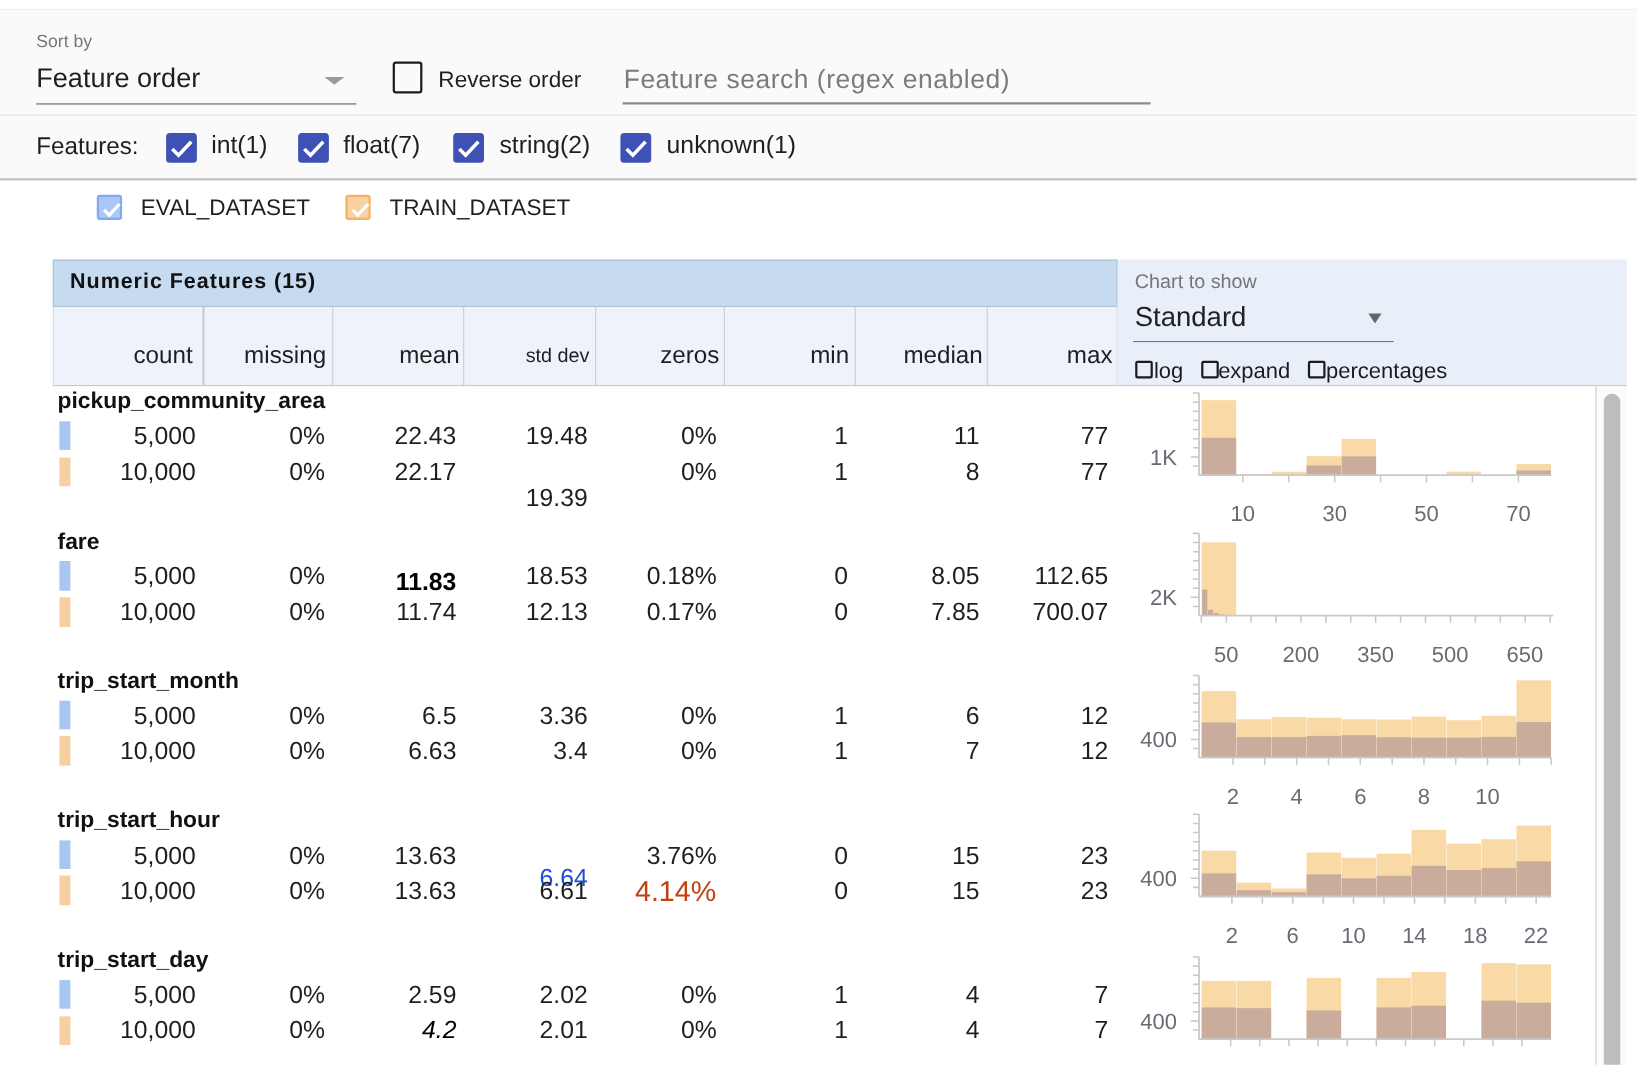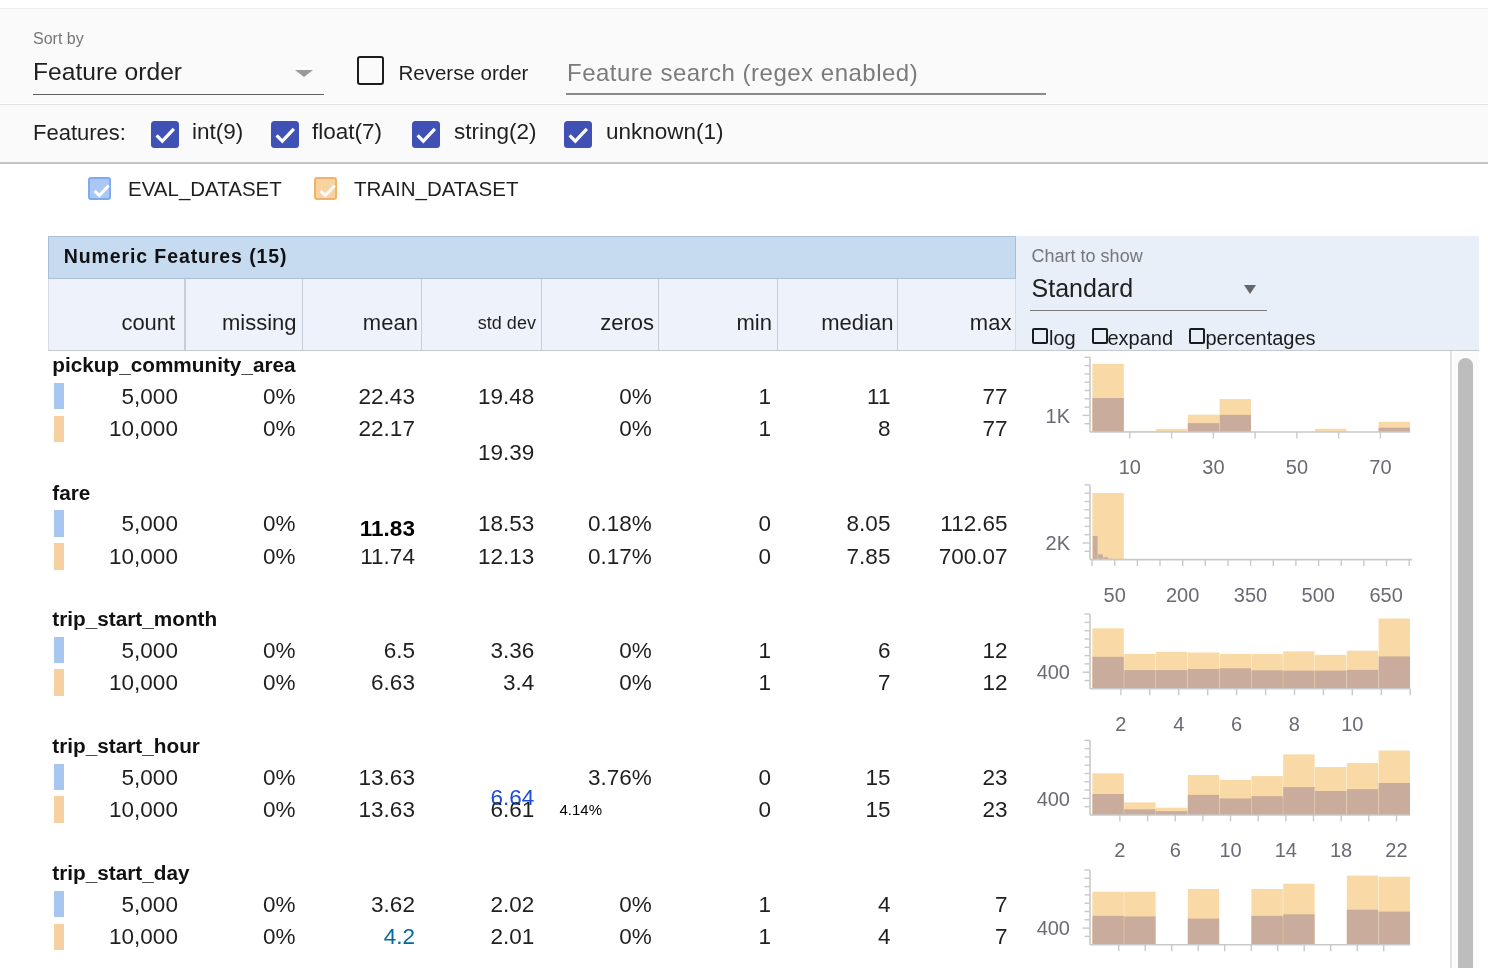--- a/index.html
+++ b/index.html
@@ -14,21 +14,21 @@
 <div style="position:absolute;left:398.5px;top:63.4px;font-size:20.5px;line-height:20.5px;color:#1f1f1f;font-weight:400;white-space:nowrap;">Reverse order</div>
 <div style="position:absolute;left:567px;top:60.7px;font-size:24px;line-height:24px;color:#7b7b7b;font-weight:400;white-space:nowrap;letter-spacing:0.5px;">Feature search (regex enabled)</div>
 <div style="position:absolute;left:566px;top:93.2px;width:480px;height:1.5px;background:#8a8a8a;"></div>
 <div style="position:absolute;left:0px;top:103.5px;width:1488px;height:60px;background:#fafafa;border-top:1px solid #e2e2e2;border-bottom:2px solid #c3c3c3;"></div>
 <div style="position:absolute;left:33px;top:121.6px;font-size:22px;line-height:22px;color:#1f1f1f;font-weight:400;white-space:nowrap;">Features:</div>
 <div style="position:absolute;left:151px;top:120.5px;width:28px;height:27.5px;background:#3f51b5;border-radius:3.5px;">
     <svg width="28" height="28" viewBox="0 0 24 24" style="position:absolute;left:0;top:0">
       <polyline points="4.8,12.4 9.7,17.3 19.6,6.7" fill="none" stroke="#fff" stroke-width="2.7"></polyline>
     </svg>
   </div>
-<div style="position:absolute;left:192px;top:121.1px;font-size:22.5px;line-height:22.5px;color:#1f1f1f;font-weight:400;white-space:nowrap;">int(9)</div>
+<div style="position:absolute;left:192px;top:121.1px;font-size:22.5px;line-height:22.5px;color:#1f1f1f;font-weight:400;white-space:nowrap;">int(1)</div>
 <div style="position:absolute;left:270.5px;top:120.5px;width:28px;height:27.5px;background:#3f51b5;border-radius:3.5px;">
     <svg width="28" height="28" viewBox="0 0 24 24" style="position:absolute;left:0;top:0">
       <polyline points="4.8,12.4 9.7,17.3 19.6,6.7" fill="none" stroke="#fff" stroke-width="2.7"></polyline>
     </svg>
   </div>
 <div style="position:absolute;left:312px;top:121.1px;font-size:22.5px;line-height:22.5px;color:#1f1f1f;font-weight:400;white-space:nowrap;">float(7)</div>
 <div style="position:absolute;left:411.7px;top:120.5px;width:28px;height:27.5px;background:#3f51b5;border-radius:3.5px;">
     <svg width="28" height="28" viewBox="0 0 24 24" style="position:absolute;left:0;top:0">
       <polyline points="4.8,12.4 9.7,17.3 19.6,6.7" fill="none" stroke="#fff" stroke-width="2.7"></polyline>
     </svg>
@@ -149,38 +149,38 @@
 <div style="position:absolute;right:1073.1px;top:766.6px;font-size:22.5px;line-height:22.5px;color:#1f1f1f;font-weight:400;white-space:nowrap;">13.63</div>
 <div style="position:absolute;right:953.7px;top:766.6px;font-size:22.5px;line-height:22.5px;color:#1d4ed8;font-weight:400;white-space:nowrap;margin-top:20px;">6.64</div>
 <div style="position:absolute;right:836.3px;top:766.6px;font-size:22.5px;line-height:22.5px;color:#1f1f1f;font-weight:400;white-space:nowrap;">3.76%</div>
 <div style="position:absolute;right:717.0px;top:766.6px;font-size:22.5px;line-height:22.5px;color:#1f1f1f;font-weight:400;white-space:nowrap;">0</div>
 <div style="position:absolute;right:597.6px;top:766.6px;font-size:22.5px;line-height:22.5px;color:#1f1f1f;font-weight:400;white-space:nowrap;">15</div>
 <div style="position:absolute;right:480.5px;top:766.6px;font-size:22.5px;line-height:22.5px;color:#1f1f1f;font-weight:400;white-space:nowrap;">23</div>
 <div style="position:absolute;right:1310.1px;top:799.2px;font-size:22.5px;line-height:22.5px;color:#1f1f1f;font-weight:400;white-space:nowrap;">10,000</div>
 <div style="position:absolute;right:1192.5px;top:799.2px;font-size:22.5px;line-height:22.5px;color:#1f1f1f;font-weight:400;white-space:nowrap;">0%</div>
 <div style="position:absolute;right:1073.1px;top:799.2px;font-size:22.5px;line-height:22.5px;color:#1f1f1f;font-weight:400;white-space:nowrap;">13.63</div>
 <div style="position:absolute;right:953.7px;top:799.2px;font-size:22.5px;line-height:22.5px;color:#1f1f1f;font-weight:400;white-space:nowrap;">6.61</div>
-<div style="position:absolute;right:886px;top:799.2px;font-size:15px;line-height:22.5px;color:#000000;font-weight:400;white-space:nowrap;">4.14%</div>
+<div style="position:absolute;right:837px;top:799.2px;font-size:26px;line-height:22.5px;color:#c2410c;font-weight:400;white-space:nowrap;">4.14%</div>
 <div style="position:absolute;right:717.0px;top:799.2px;font-size:22.5px;line-height:22.5px;color:#1f1f1f;font-weight:400;white-space:nowrap;">0</div>
 <div style="position:absolute;right:597.6px;top:799.2px;font-size:22.5px;line-height:22.5px;color:#1f1f1f;font-weight:400;white-space:nowrap;">15</div>
 <div style="position:absolute;right:480.5px;top:799.2px;font-size:22.5px;line-height:22.5px;color:#1f1f1f;font-weight:400;white-space:nowrap;">23</div>
 <div style="position:absolute;left:52.3px;top:863.4px;font-size:20.75px;line-height:20.75px;color:#111;font-weight:700;white-space:nowrap;">trip_start_day</div>
 <div style="position:absolute;left:53.5px;top:890.9px;width:10px;height:26.5px;background:#a8c7f0;"></div>
 <div style="position:absolute;left:53.5px;top:923.5px;width:10px;height:26.5px;background:#f6d0a0;"></div>
 <div style="position:absolute;right:1310.1px;top:893.8px;font-size:22.5px;line-height:22.5px;color:#1f1f1f;font-weight:400;white-space:nowrap;">5,000</div>
 <div style="position:absolute;right:1192.5px;top:893.8px;font-size:22.5px;line-height:22.5px;color:#1f1f1f;font-weight:400;white-space:nowrap;">0%</div>
-<div style="position:absolute;right:1073.1px;top:893.8px;font-size:22.5px;line-height:22.5px;color:#1f1f1f;font-weight:400;white-space:nowrap;">3.62</div>
+<div style="position:absolute;right:1073.1px;top:893.8px;font-size:22.5px;line-height:22.5px;color:#1f1f1f;font-weight:400;white-space:nowrap;">2.59</div>
 <div style="position:absolute;right:953.7px;top:893.8px;font-size:22.5px;line-height:22.5px;color:#1f1f1f;font-weight:400;white-space:nowrap;">2.02</div>
 <div style="position:absolute;right:836.3px;top:893.8px;font-size:22.5px;line-height:22.5px;color:#1f1f1f;font-weight:400;white-space:nowrap;">0%</div>
 <div style="position:absolute;right:717.0px;top:893.8px;font-size:22.5px;line-height:22.5px;color:#1f1f1f;font-weight:400;white-space:nowrap;">1</div>
 <div style="position:absolute;right:597.6px;top:893.8px;font-size:22.5px;line-height:22.5px;color:#1f1f1f;font-weight:400;white-space:nowrap;">4</div>
 <div style="position:absolute;right:480.5px;top:893.8px;font-size:22.5px;line-height:22.5px;color:#1f1f1f;font-weight:400;white-space:nowrap;">7</div>
 <div style="position:absolute;right:1310.1px;top:926.4px;font-size:22.5px;line-height:22.5px;color:#1f1f1f;font-weight:400;white-space:nowrap;">10,000</div>
 <div style="position:absolute;right:1192.5px;top:926.4px;font-size:22.5px;line-height:22.5px;color:#1f1f1f;font-weight:400;white-space:nowrap;">0%</div>
-<div style="position:absolute;right:1073.1px;top:926.4px;font-size:22.5px;line-height:22.5px;color:#0369a1;font-weight:400;white-space:nowrap;">4.2</div>
+<div style="position:absolute;right:1073.1px;top:926.4px;font-size:22.5px;line-height:22.5px;color:#000000;font-weight:400;white-space:nowrap;font-style:italic;">4.2</div>
 <div style="position:absolute;right:953.7px;top:926.4px;font-size:22.5px;line-height:22.5px;color:#1f1f1f;font-weight:400;white-space:nowrap;">2.01</div>
 <div style="position:absolute;right:836.3px;top:926.4px;font-size:22.5px;line-height:22.5px;color:#1f1f1f;font-weight:400;white-space:nowrap;">0%</div>
 <div style="position:absolute;right:717.0px;top:926.4px;font-size:22.5px;line-height:22.5px;color:#1f1f1f;font-weight:400;white-space:nowrap;">1</div>
 <div style="position:absolute;right:597.6px;top:926.4px;font-size:22.5px;line-height:22.5px;color:#1f1f1f;font-weight:400;white-space:nowrap;">4</div>
 <div style="position:absolute;right:480.5px;top:926.4px;font-size:22.5px;line-height:22.5px;color:#1f1f1f;font-weight:400;white-space:nowrap;">7</div>
 <svg style="position:absolute;left:1020px;top:350px" width="468" height="132" viewBox="1020 350 468 132">
     <rect x="1092.40" y="363.8" width="31.40" height="68.2" fill="#f9d9a5"></rect>
     <rect x="1124.20" y="430.9" width="31.40" height="1.1" fill="#f9d9a5"></rect>
     <rect x="1156.00" y="428.9" width="31.40" height="3.1" fill="#f9d9a5"></rect>
     <rect x="1187.80" y="414.7" width="31.40" height="17.3" fill="#f9d9a5"></rect>

